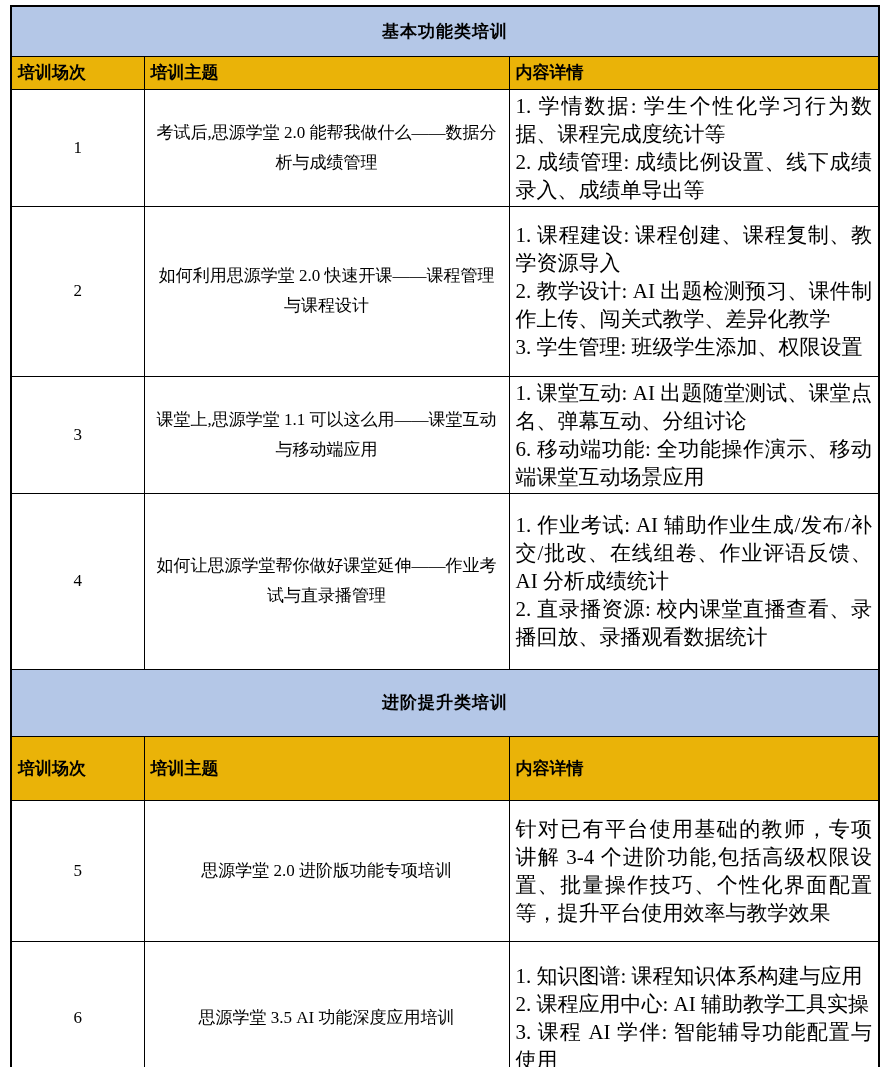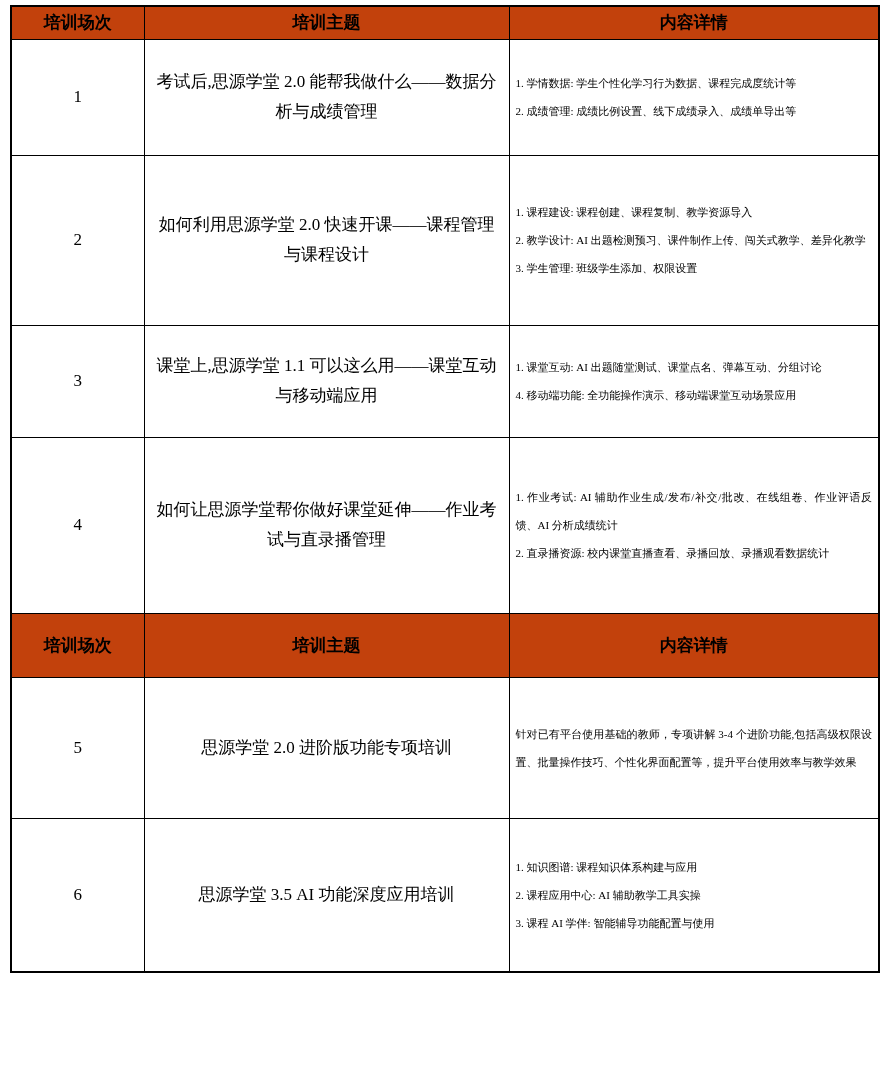--- a/index.html
+++ b/index.html
@@ -43,45 +43,45 @@
     text-align: center;
     font-family: "Liberation Sans", "DejaVu Sans", sans-serif;
     font-weight: bold;
     font-size: 24px;
     letter-spacing: 1px;
   }
   tr.band-1 td { height: 50px; }
   tr.band-2 td { height: 67px; }
 
   th.colhead {
-    text-align: center;
+    text-align: left;
     font-family: "Liberation Sans", "DejaVu Sans", sans-serif;
     font-weight: bold;
     font-size: 18px;
-    background: #c2410c;
+    background: #eab308;
   }
   tr.colhead-1 th { height: 33px; }
   tr.colhead-2 th { height: 64px; }
 
   td.session {
     text-align: center;
     font-size: 17px;
   }
   td.topic {
     text-align: center;
     font-size: 17px;
     line-height: 30px;
     padding: 2px 14px;
   }
   td.details {
     text-align: left;
     padding: 6px 8px 6px 9px;
   }
   td.details .detail-line {
-    font-size: 11px;
+    font-size: 21px;
     line-height: 28px;
     text-align: justify;
   }
   tr.row-1 td { height: 116px; }
   tr.row-2 td { height: 170px; }
   tr.row-3 td { height: 112px; }
   tr.row-4 td { height: 176px; }
   tr.row-5 td { height: 141px; }
   tr.row-6 td { height: 154px; }
 </style>
@@ -90,20 +90,23 @@
 
 <div class="doc">
   <table class="training">
     <colgroup>
         <col class="c1">
         <col class="c2">
         <col class="c3">
       </colgroup>
 
     <tbody>
+        <tr class="band-1">
+      <td class="section-band" colspan="3">基本功能类培训</td>
+    </tr>
 
     <tr class="colhead-1">
       <th class="colhead">培训场次</th>
       <th class="colhead">培训主题</th>
       <th class="colhead">内容详情</th>
     </tr>
 
     <tr class="row-1">
       <td class="session">1</td>
       <td class="topic">考试后,思源学堂 2.0 能帮我做什么——数据分析与成绩管理</td>
@@ -121,33 +124,36 @@
         <div class="detail-line">2. 教学设计: AI 出题检测预习、课件制作上传、闯关式教学、差异化教学</div>
         <div class="detail-line">3. 学生管理: 班级学生添加、权限设置</div>
       </td>
     </tr>
 
     <tr class="row-3">
       <td class="session">3</td>
       <td class="topic">课堂上,思源学堂 1.1 可以这么用——课堂互动与移动端应用</td>
       <td class="details">
         <div class="detail-line">1. 课堂互动: AI 出题随堂测试、课堂点名、弹幕互动、分组讨论</div>
-        <div class="detail-line">4. 移动端功能: 全功能操作演示、移动端课堂互动场景应用</div>
+        <div class="detail-line">6. 移动端功能: 全功能操作演示、移动端课堂互动场景应用</div>
       </td>
     </tr>
 
     <tr class="row-4">
       <td class="session">4</td>
       <td class="topic">如何让思源学堂帮你做好课堂延伸——作业考试与直录播管理</td>
       <td class="details">
         <div class="detail-line">1. 作业考试: AI 辅助作业生成/发布/补交/批改、在线组卷、作业评语反馈、AI 分析成绩统计</div>
         <div class="detail-line">2. 直录播资源: 校内课堂直播查看、录播回放、录播观看数据统计</div>
       </td>
     </tr>
 
+    <tr class="band-2">
+      <td class="section-band" colspan="3">进阶提升类培训</td>
+    </tr>
 
     <tr class="colhead-2">
       <th class="colhead">培训场次</th>
       <th class="colhead">培训主题</th>
       <th class="colhead">内容详情</th>
     </tr>
 
     <tr class="row-5">
       <td class="session">5</td>
       <td class="topic">思源学堂 2.0 进阶版功能专项培训</td>

